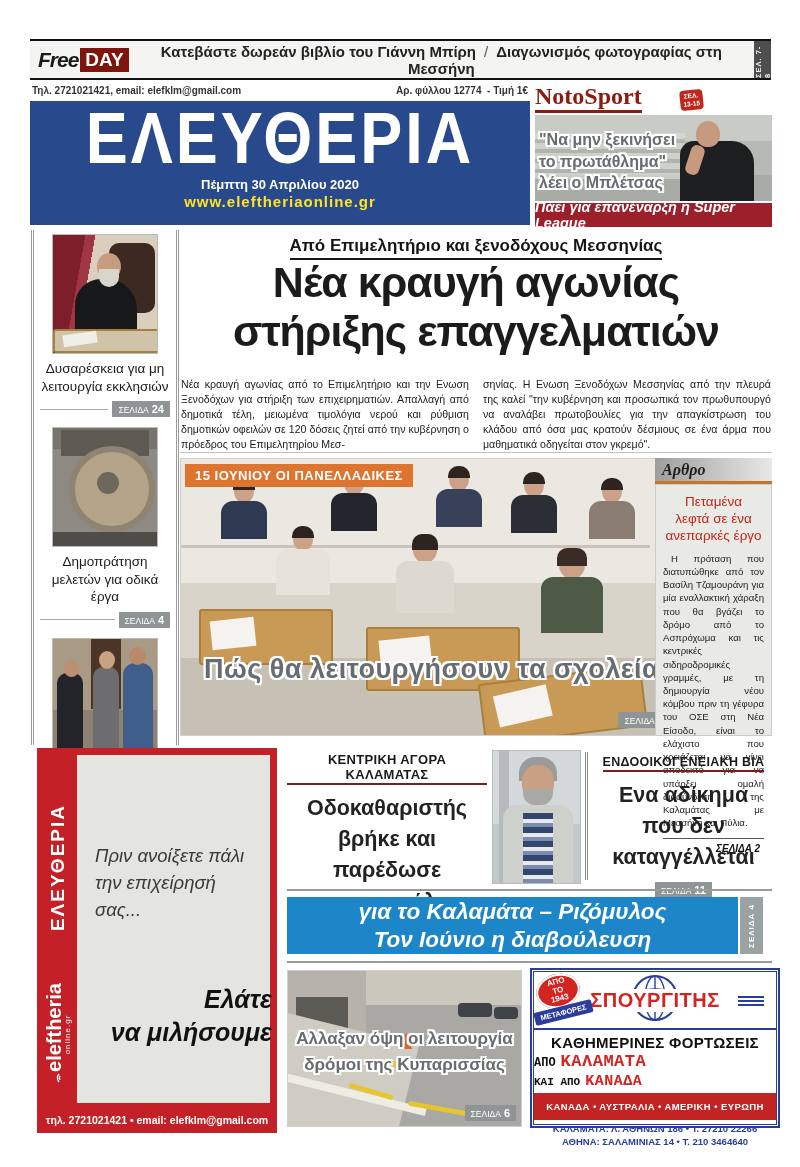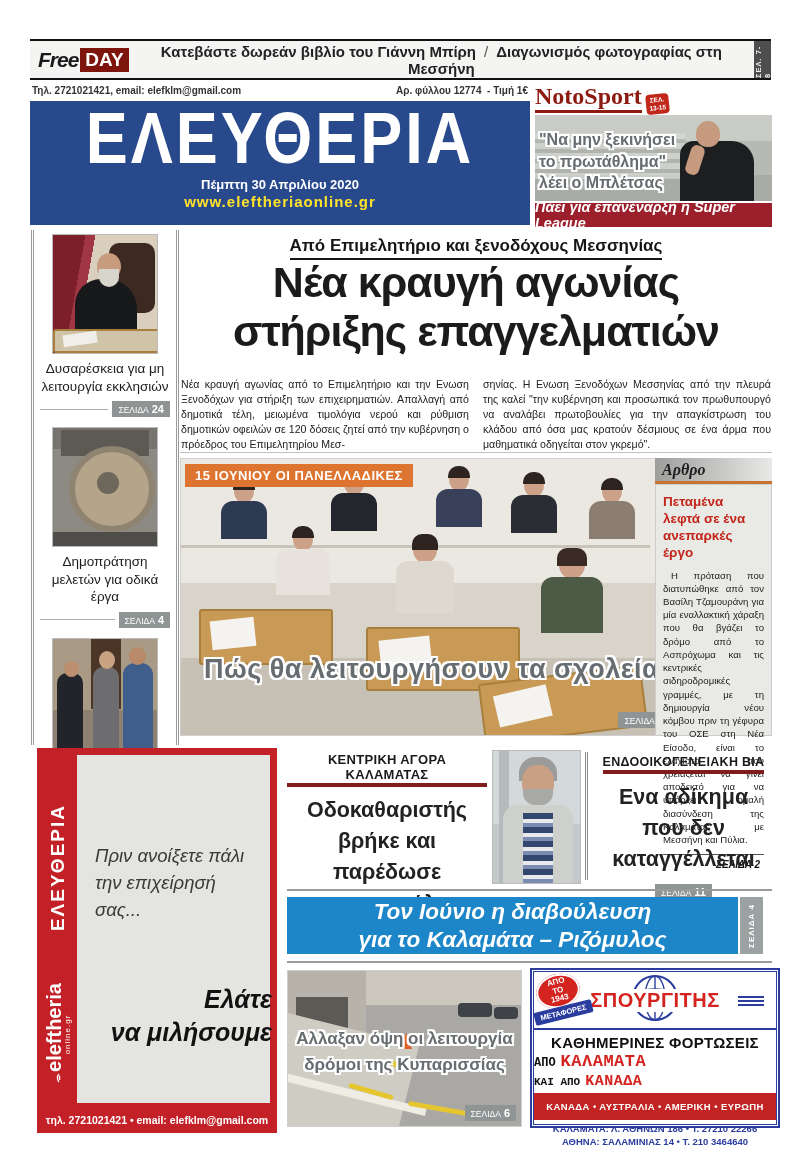--- a/index.html
+++ b/index.html
@@ -24,21 +24,21 @@
   
   .masthead{position:absolute;left:30px;top:101px;width:500px;height:124px;background:#28498c;
     display:flex;flex-direction:column;align-items:center;justify-content:flex-start;}
   .masthead .logo{font-size:63px;font-weight:900;color:#fff;letter-spacing:3px;line-height:1.0;
     margin-top:6px;transform:scaleY(1.15);}
   .masthead .date{font-size:13px;font-weight:700;color:#fff;margin-top:7px;}
   .masthead .site{font-size:15px;font-weight:800;color:#ffe32a;letter-spacing:1px;margin-top:1px;}
 
   
   .noto{position:absolute;left:535px;top:84px;width:237px;height:141px;}
-  .noto-brandrow{display:flex;align-items:flex-end;}
+  .noto-brandrow{display:flex;align-items:center;gap:34px;}
   .noto-brand{font-family:"Liberation Serif",serif;font-size:24px;font-weight:800;color:#8c1a10;
     border-bottom:3px solid #8c1a10;line-height:1.05;padding-bottom:1px;}
   .noto-badge{background:#c1271b;color:#fff;border-radius:4px;font-size:6.5px;font-weight:700;
     padding:2px 3px;margin-left:4px;margin-top:3px;text-align:center;line-height:1.2;transform:rotate(-6deg);}
   .noto-photo{position:relative;width:237px;height:86px;margin-top:2px;overflow:hidden;
     background:linear-gradient(180deg,#c9ccc6 0 30%,#b7bab4 30% 70%,#a8aba6 70% 100%);}
   .noto-photo .rail{position:absolute;left:0;top:18px;width:150px;height:46px;
     background:repeating-linear-gradient(180deg,#d8dbd5 0 6px,#aeb1ab 6px 10px);opacity:.7;}
   .noto-man-body{position:absolute;right:18px;top:26px;width:74px;height:62px;background:#1d1e20;border-radius:14px 22px 0 0;}
   .noto-man-head{position:absolute;right:52px;top:6px;width:24px;height:26px;background:#c59a7e;border-radius:50% 50% 45% 45%;}
@@ -108,42 +108,42 @@
   .outline-text{color:#676c70;text-shadow:-2px -2px 0 #fff,2px -2px 0 #fff,-2px 2px 0 #fff,2px 2px 0 #fff,0 2px 0 #fff,0 -2px 0 #fff,2px 0 0 #fff,-2px 0 0 #fff;}
   .schools-cap{position:absolute;left:0;top:195px;width:100%;text-align:center;font-size:27px;font-weight:800;letter-spacing:.5px;}
   .schools-badge{position:absolute;right:6px;bottom:7px;}
 
   
   .arthro{position:absolute;left:655px;top:458px;width:117px;height:276px;}
   .arthro-hd{height:23px;background:linear-gradient(90deg,#9e9e9c,#e8e8e6);border-bottom:3px solid #c8742e;
     font-family:"Liberation Serif",serif;font-style:italic;font-weight:700;font-size:16px;color:#1d1d1d;
     display:flex;align-items:center;padding-left:7px;}
   .arthro-box{background:#e9e9e6;border:1px solid #ccc;height:243px;padding:7px 7px 0;}
-  .arthro-title{color:#c3251a;font-size:13.5px;font-weight:700;line-height:1.25;margin:2px 0 7px;}
+  .arthro-title{color:#c3251a;font-size:13.5px;font-weight:400;text-align:center;line-height:1.25;margin:2px 0 7px;}
   .arthro-body{font-size:9.6px;line-height:1.38;text-align:justify;color:#222;text-indent:8px;}
   .arthro-rule{height:1px;background:#555;margin:8px 0 4px;}
   .arthro-page{text-align:right;font-size:10px;font-weight:800;font-style:italic;color:#111;padding-right:4px;}
 
   
   .housead{position:absolute;left:37px;top:748px;width:240px;height:385px;background:#c32127;}
   .housead .inner{position:absolute;left:40px;top:7px;right:7px;bottom:30px;background:#e4e4e1;}
   .housead .strip-top{position:absolute;left:6px;top:10px;height:220px;width:30px;display:flex;align-items:center;justify-content:center;}
   .housead .strip-top span{writing-mode:vertical-rl;transform:rotate(180deg);color:#fff;font-size:19px;font-weight:900;letter-spacing:2px;}
   .housead .strip-bot{position:absolute;left:2px;bottom:34px;height:130px;width:36px;display:flex;align-items:center;justify-content:center;}
   .housead .logo-rot{transform:rotate(-90deg);white-space:nowrap;color:#fff;text-align:center;}
   .housead .logo-rot .main{font-size:20px;font-weight:800;letter-spacing:0;}
   .housead .logo-rot .sub{font-size:8px;display:block;margin-top:-3px;letter-spacing:1px;}
   .housead .intro{position:absolute;left:58px;top:95px;width:170px;font-style:italic;font-size:18.5px;color:#3a3a3a;line-height:1.45;}
   .housead .cta{position:absolute;left:40px;top:235px;width:195px;text-align:right;font-style:italic;font-size:25px;font-weight:800;color:#111;line-height:1.3;padding-right:6px;}
   .housead .foot{position:absolute;left:0;bottom:7px;width:100%;text-align:center;color:#fff;font-size:10.5px;font-weight:800;}
   .wifi{display:inline-block;margin-left:2px;}
 
   
   .story{position:absolute;text-align:center;}
-  .story .skicker{display:inline-block;font-size:13px;font-weight:800;color:#1a1a1a;border-bottom:4px solid #7f1d1d;padding-bottom:1px;letter-spacing:.3px;}
+  .story .skicker{display:inline-block;font-size:13px;font-weight:800;color:#1a1a1a;border-bottom:2px solid #7f1d1d;padding-bottom:1px;letter-spacing:.3px;}
   .story .shead{font-size:21.5px;font-weight:700;color:#222;line-height:1.45;margin-top:8px;}
   .story .sbadge{margin-top:6px;}
   .mugshot{position:absolute;left:492px;top:750px;width:87px;height:132px;border:1px solid #bbb;overflow:hidden;
     background:linear-gradient(180deg,#d3d8da 0 55%,#c3c8ca 55% 100%);}
   .mugshot .pillar{position:absolute;left:6px;top:0;width:10px;height:132px;background:#b5babc;}
   .mugshot .hair{position:absolute;left:26px;top:6px;width:38px;height:24px;background:#9b9b99;border-radius:16px 16px 0 0;}
   .mugshot .face{position:absolute;left:29px;top:14px;width:32px;height:36px;background:#c9a084;border-radius:45%;}
   .mugshot .beard{position:absolute;left:30px;top:38px;width:30px;height:16px;background:#a8a8a4;border-radius:0 0 12px 12px;}
   .mugshot .jacket{position:absolute;left:10px;top:54px;width:70px;height:78px;background:#cdd0cb;border-radius:14px 14px 0 0;}
   .mugshot .sweater{position:absolute;left:30px;top:62px;width:30px;height:70px;
@@ -450,22 +450,22 @@
     </div>
     <div class="sbadge"><span class="pgbadge">
       <span>ΣΕΛΙΔΑ</span>
           <b>11</b>
     </span></div>
   </div>
 
   <div class="hsep" style="left:287px;top:889px;width:485px;"></div>
 
   <div class="banner">
+    <div>για το Καλαμάτα – Ριζόμυλος</div>
     <div>Τον Ιούνιο η διαβούλευση</div>
-    <div>για το Καλαμάτα – Ριζόμυλος</div>
   </div>
   <div class="banner-tab">
     <span class="vtext">ΣΕΛΙΔΑ 4</span>
   </div>
 
   <div class="hsep" style="left:287px;top:961px;width:485px;"></div>
 
   <div class="street">
     <div class="bldg"></div>
     <div class="store"></div>

